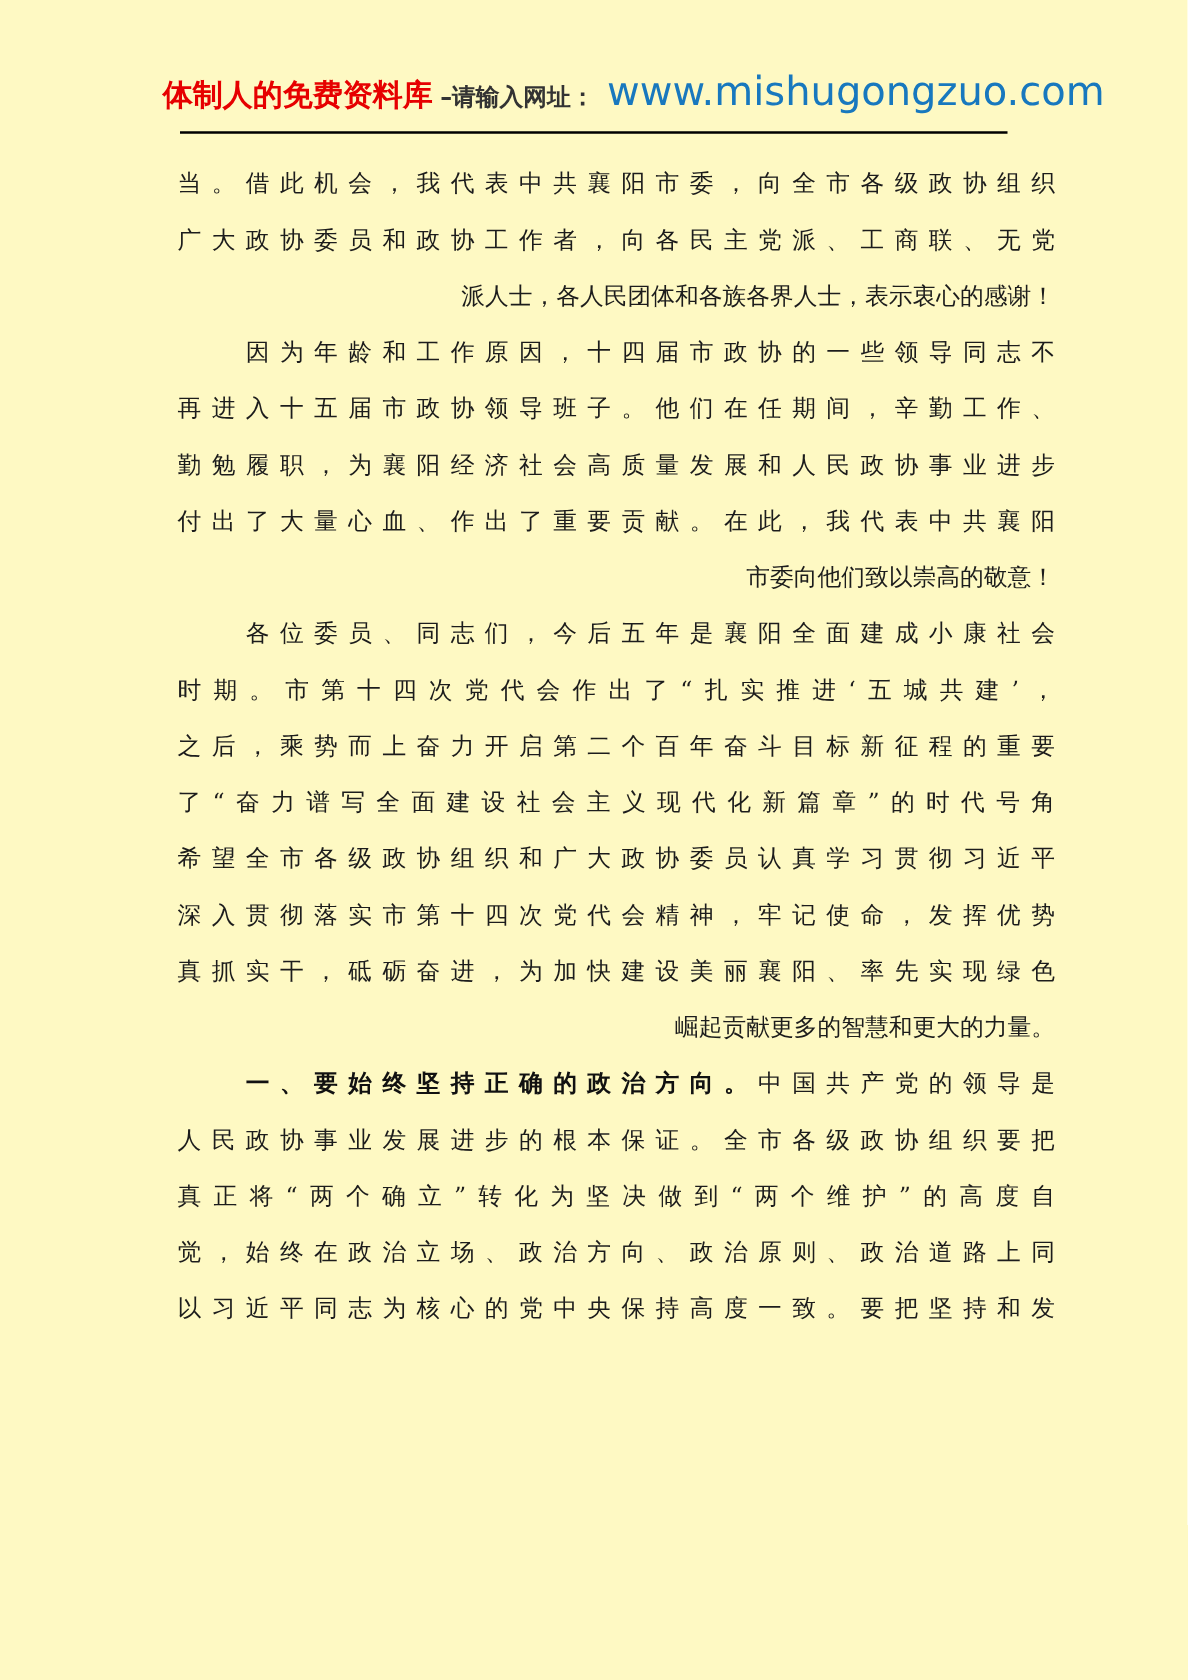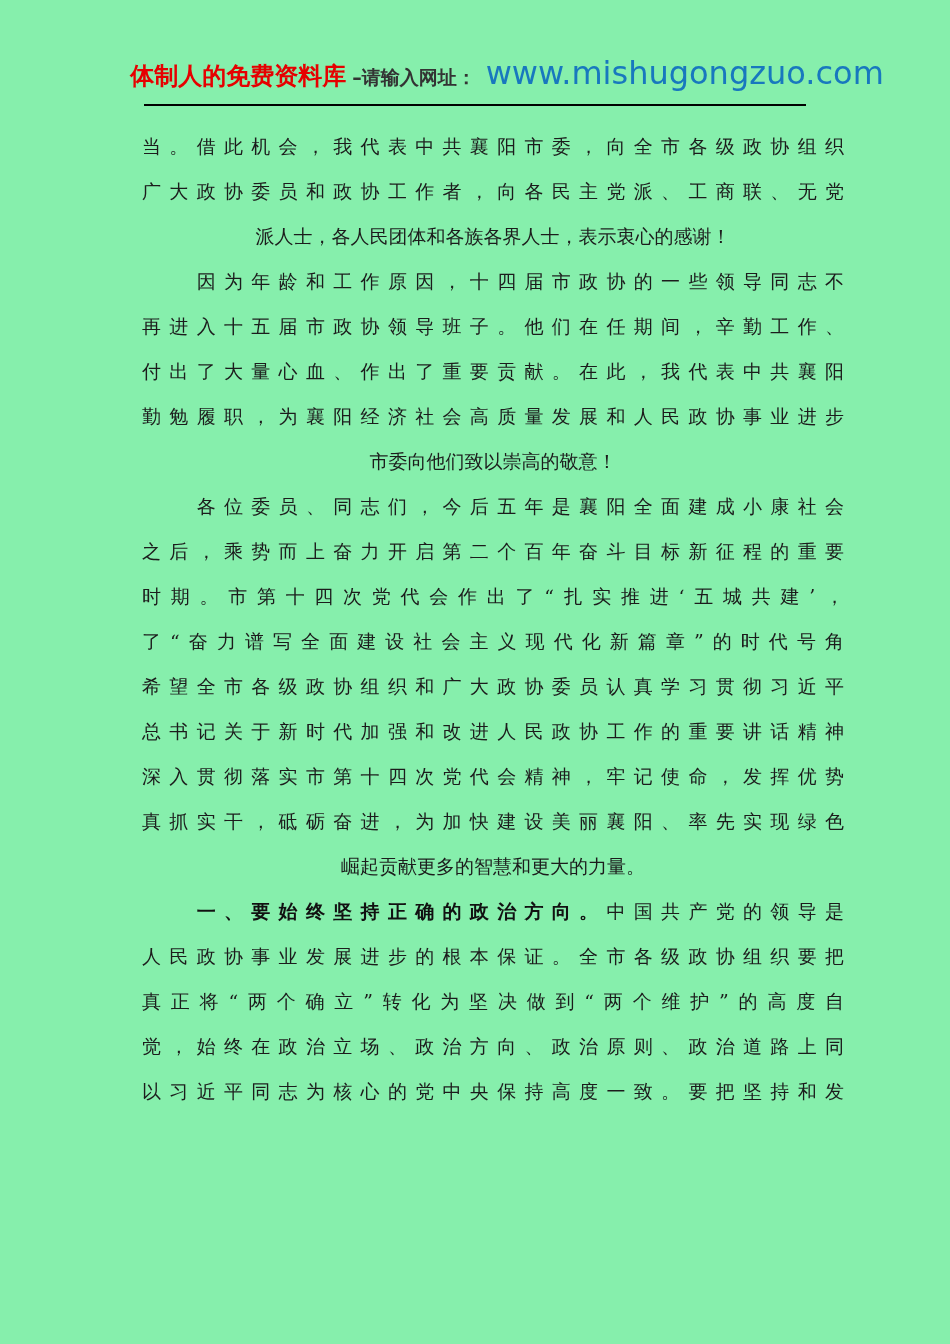--- a/index.html
+++ b/index.html
@@ -1,19 +1,19 @@
 <!DOCTYPE html>
 <html><head>
 <meta charset="utf-8">
 <style>
   html,body{margin:0;padding:0;background:#ffffff;}
   .page{
     position:relative;
     width:950px;height:1344px;
-    background:#86efac;
+    background:#fef9c3;
     overflow:hidden;
     font-family:"DejaVu Serif",serif;
   }
   .header-row{
     display:flex;
     align-items:baseline;
     justify-content:center;
     padding-top:56px;
     padding-left:64px;           
     white-space:nowrap;
@@ -42,21 +42,21 @@
     background:#000000;
   }
   .doc-body{
     margin:18px 0 0 142px;
     width:702px;
     font-size:19px;
     line-height:45px;
     color:#1c1c1c;
   }
   .line{
-    text-align:center;
+    text-align:right;
     height:45px;
   }
   .line.full{
     text-align:justify;
     text-align-last:justify;
   }
   .lead-bold{
     font-weight:700;
     font-family:Liberation Serif, serif;
     color:#111111;
@@ -74,29 +74,28 @@
   </div>
 
   <div class="divider" style="background: rgb(0, 0, 0);"></div>
 
   <div class="doc-body" style="color: rgb(28, 28, 28);">
       <div class="line full"><span>当。借此机会，我代表中共襄阳市委，向全市各级政协组织</span></div>
       <div class="line full"><span>广大政协委员和政协工作者，向各民主党派、工商联、无党</span></div>
       <div class="line"><span>派人士，各人民团体和各族各界人士，表示衷心的感谢！</span></div>
       <div class="line full"><span>　　因为年龄和工作原因，十四届市政协的一些领导同志不</span></div>
       <div class="line full"><span>再进入十五届市政协领导班子。他们在任期间，辛勤工作、</span></div>
+      <div class="line full"><span>勤勉履职，为襄阳经济社会高质量发展和人民政协事业进步</span></div>
       <div class="line full"><span>付出了大量心血、作出了重要贡献。在此，我代表中共襄阳</span></div>
-      <div class="line full"><span>勤勉履职，为襄阳经济社会高质量发展和人民政协事业进步</span></div>
       <div class="line"><span>市委向他们致以崇高的敬意！</span></div>
       <div class="line full"><span>　　各位委员、同志们，今后五年是襄阳全面建成小康社会</span></div>
+      <div class="line full"><span>时期。市第十四次党代会作出了“扎实推进‘五城共建’，</span></div>
       <div class="line full"><span>之后，乘势而上奋力开启第二个百年奋斗目标新征程的重要</span></div>
-      <div class="line full"><span>时期。市第十四次党代会作出了“扎实推进‘五城共建’，</span></div>
       <div class="line full"><span>了“奋力谱写全面建设社会主义现代化新篇章”的时代号角</span></div>
       <div class="line full"><span>希望全市各级政协组织和广大政协委员认真学习贯彻习近平</span></div>
-      <div class="line full"><span>总书记关于新时代加强和改进人民政协工作的重要讲话精神</span></div>
       <div class="line full"><span>深入贯彻落实市第十四次党代会精神，牢记使命，发挥优势</span></div>
       <div class="line full"><span>真抓实干，砥砺奋进，为加快建设美丽襄阳、率先实现绿色</span></div>
       <div class="line"><span>崛起贡献更多的智慧和更大的力量。</span></div>
       <div class="line full"><span>　　</span><span class="lead-bold">一、要始终坚持正确的政治方向。</span><span>中国共产党的领导是</span></div>
       <div class="line full"><span>人民政协事业发展进步的根本保证。全市各级政协组织要把</span></div>
       <div class="line full"><span>真正将“两个确立”转化为坚决做到“两个维护”的高度自</span></div>
       <div class="line full"><span>觉，始终在政治立场、政治方向、政治原则、政治道路上同</span></div>
       <div class="line full"><span>以习近平同志为核心的党中央保持高度一致。要把坚持和发</span></div>
     </div>
 

